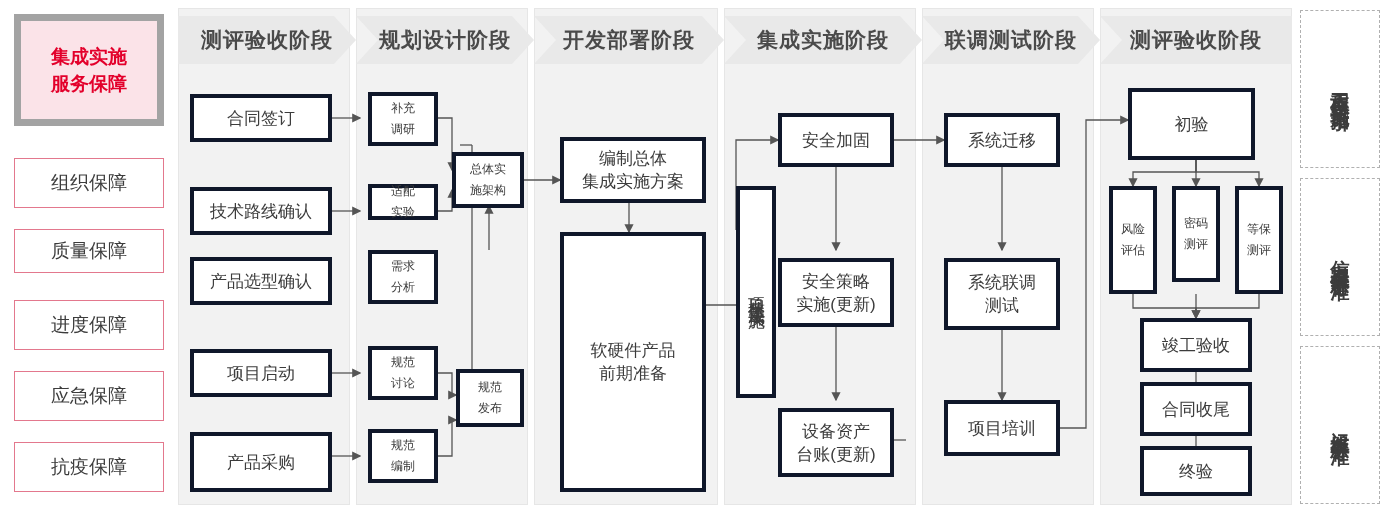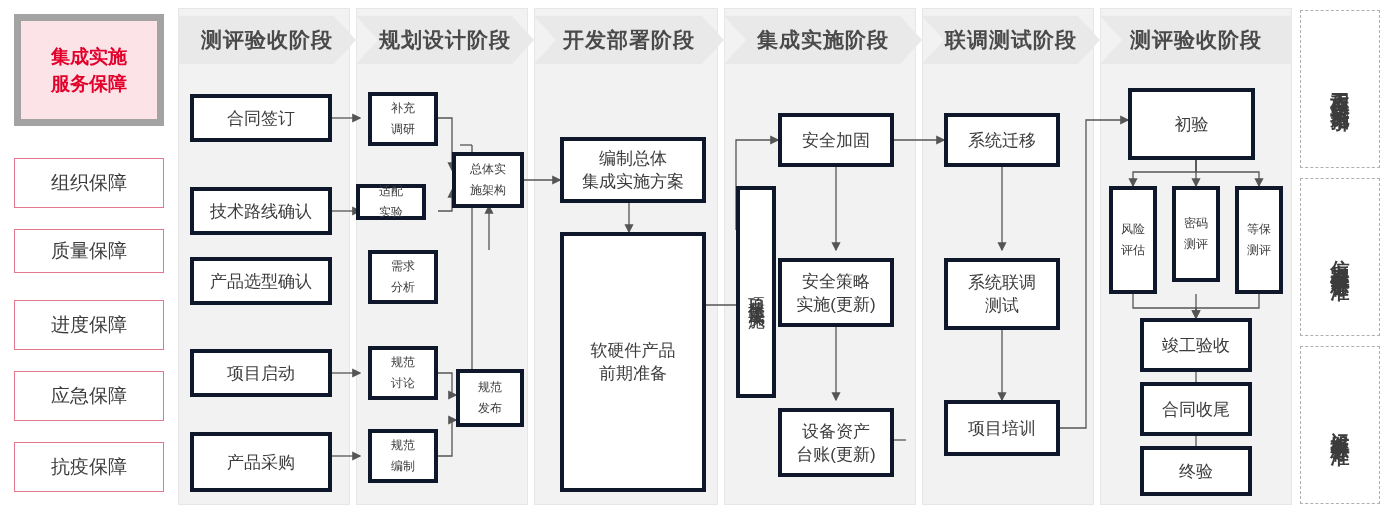--- a/index.html
+++ b/index.html
@@ -213,21 +213,21 @@
   <div class="abs node" style="left:190px; top:257px; width:142px; height:48px;">产品选型确认</div>
   <div class="abs node" style="left:190px; top:349px; width:142px; height:48px;">项目启动</div>
   <div class="abs node" style="left:190px; top:432px; width:142px; height:60px;">产品采购</div>
 
   <div class="abs node small" style="left:368px; top:92px; width:70px; height:54px;">
     <div>
       <div>补充</div>
       <div>调研</div>
     </div>
   </div>
-  <div class="abs node small" style="left:356px; top:184px; width:70px; height:36px;">
+  <div class="abs node small" style="left:368px; top:184px; width:70px; height:36px;">
     <div>
       <div>适配</div>
       <div>实验</div>
     </div>
   </div>
   <div class="abs node small" style="left:368px; top:250px; width:70px; height:54px;">
     <div>
       <div>需求</div>
       <div>分析</div>
     </div>

